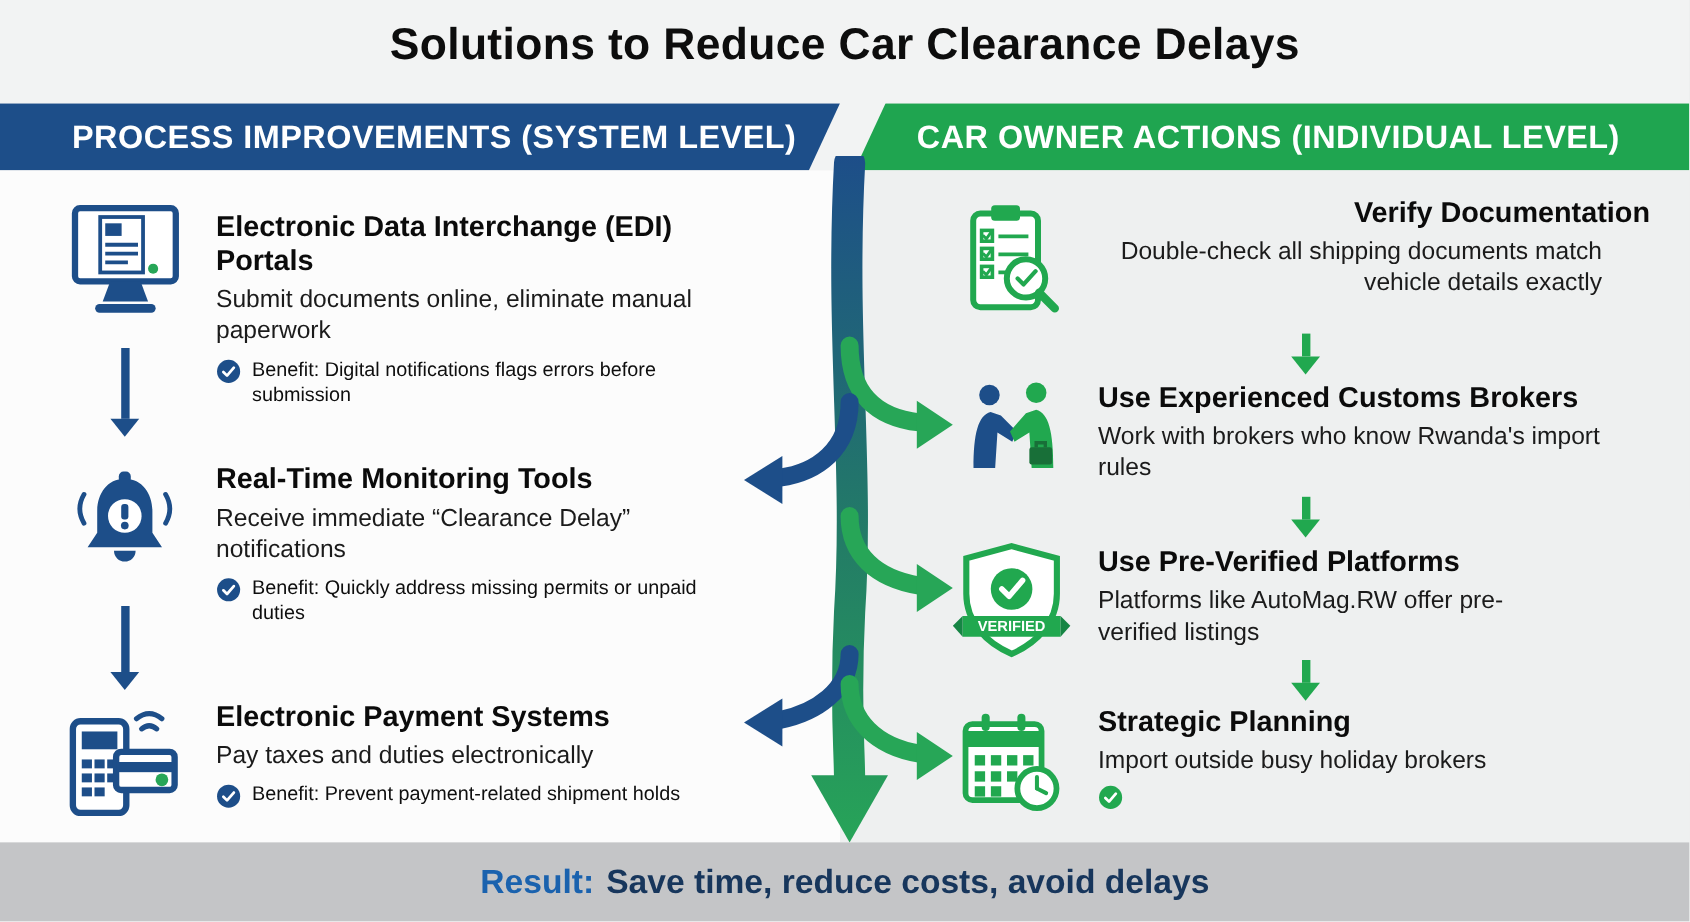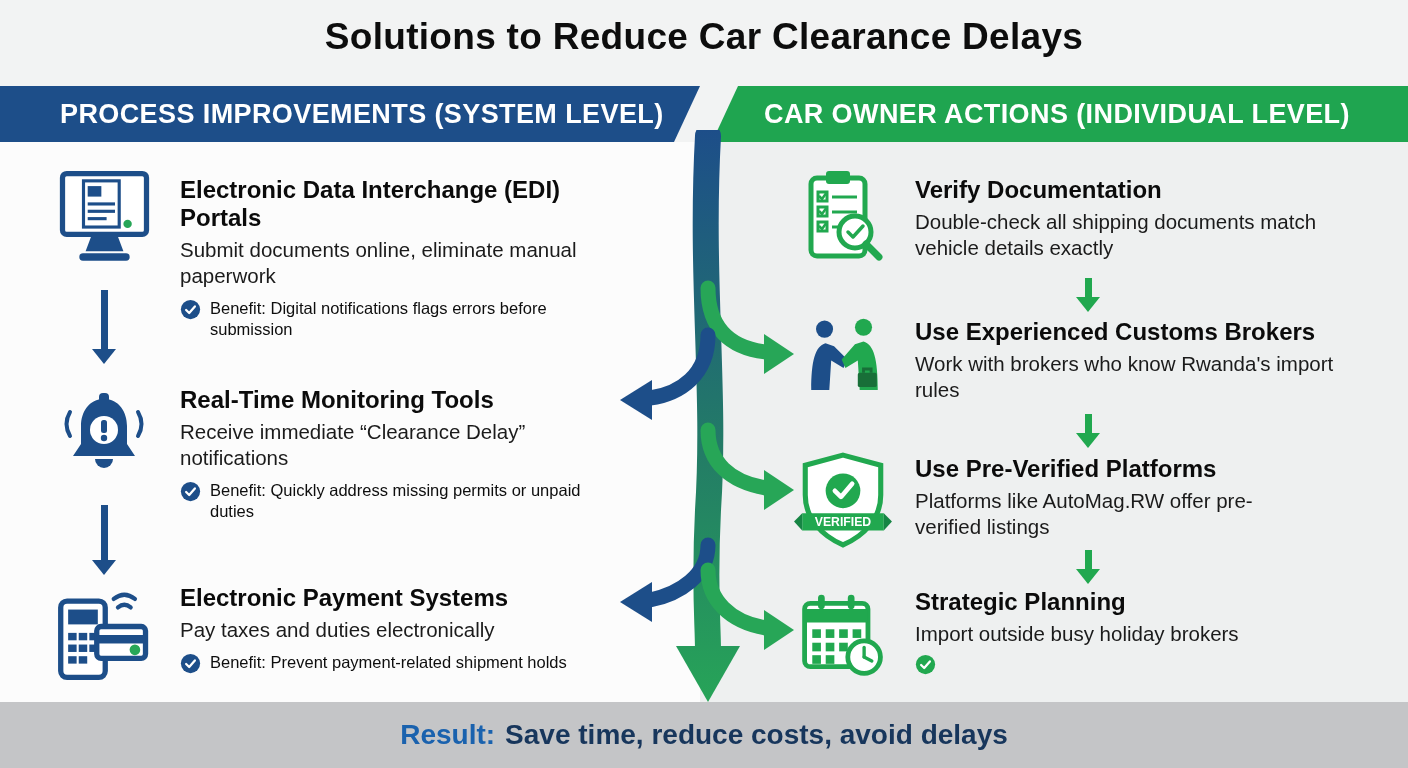--- a/index.html
+++ b/index.html
@@ -234,21 +234,21 @@
       <path d="M26,45 L29,48 L34,41" stroke="#21a84f" stroke-width="2.5" fill="none"></path>
       <line x1="39" y1="46" x2="64" y2="46" stroke="#21a84f" stroke-width="3"></line>
       <rect x="25" y="56" width="9" height="9" fill="none" stroke="#21a84f" stroke-width="3"></rect>
       <path d="M26,60 L29,63 L34,56" stroke="#21a84f" stroke-width="2.5" fill="none"></path>
       <line x1="39" y1="61" x2="58" y2="61" stroke="#21a84f" stroke-width="3"></line>
       <circle cx="62" cy="66" r="16" fill="#ffffff" stroke="#21a84f" stroke-width="5"></circle>
       <path d="M55,66 L60,71 L70,60" stroke="#21a84f" stroke-width="3.5" fill="none" stroke-linecap="round" stroke-linejoin="round"></path>
       <line x1="73" y1="78" x2="86" y2="91" stroke="#21a84f" stroke-width="7" stroke-linecap="round"></line>
     </svg>
   </div>
-  <div class="item-text right-text" style="left:915px; top:176px;">
+  <div class="item-text right-text" style="left:915px; top:164px;text-align:right;">
     <div class="item-title">Verify Documentation</div>
     <div class="item-desc" style="width:420px">Double-check all shipping documents match vehicle details exactly</div>
   </div>
 
   <div class="v-arrow green" style="left:1076px; top:278px; height:34px;">
     <div class="stem"></div>
       <div class="head"></div>
   </div>
 
   <div class="icon-box" style="left:797px; top:312px; width:95px; height:95px;">

